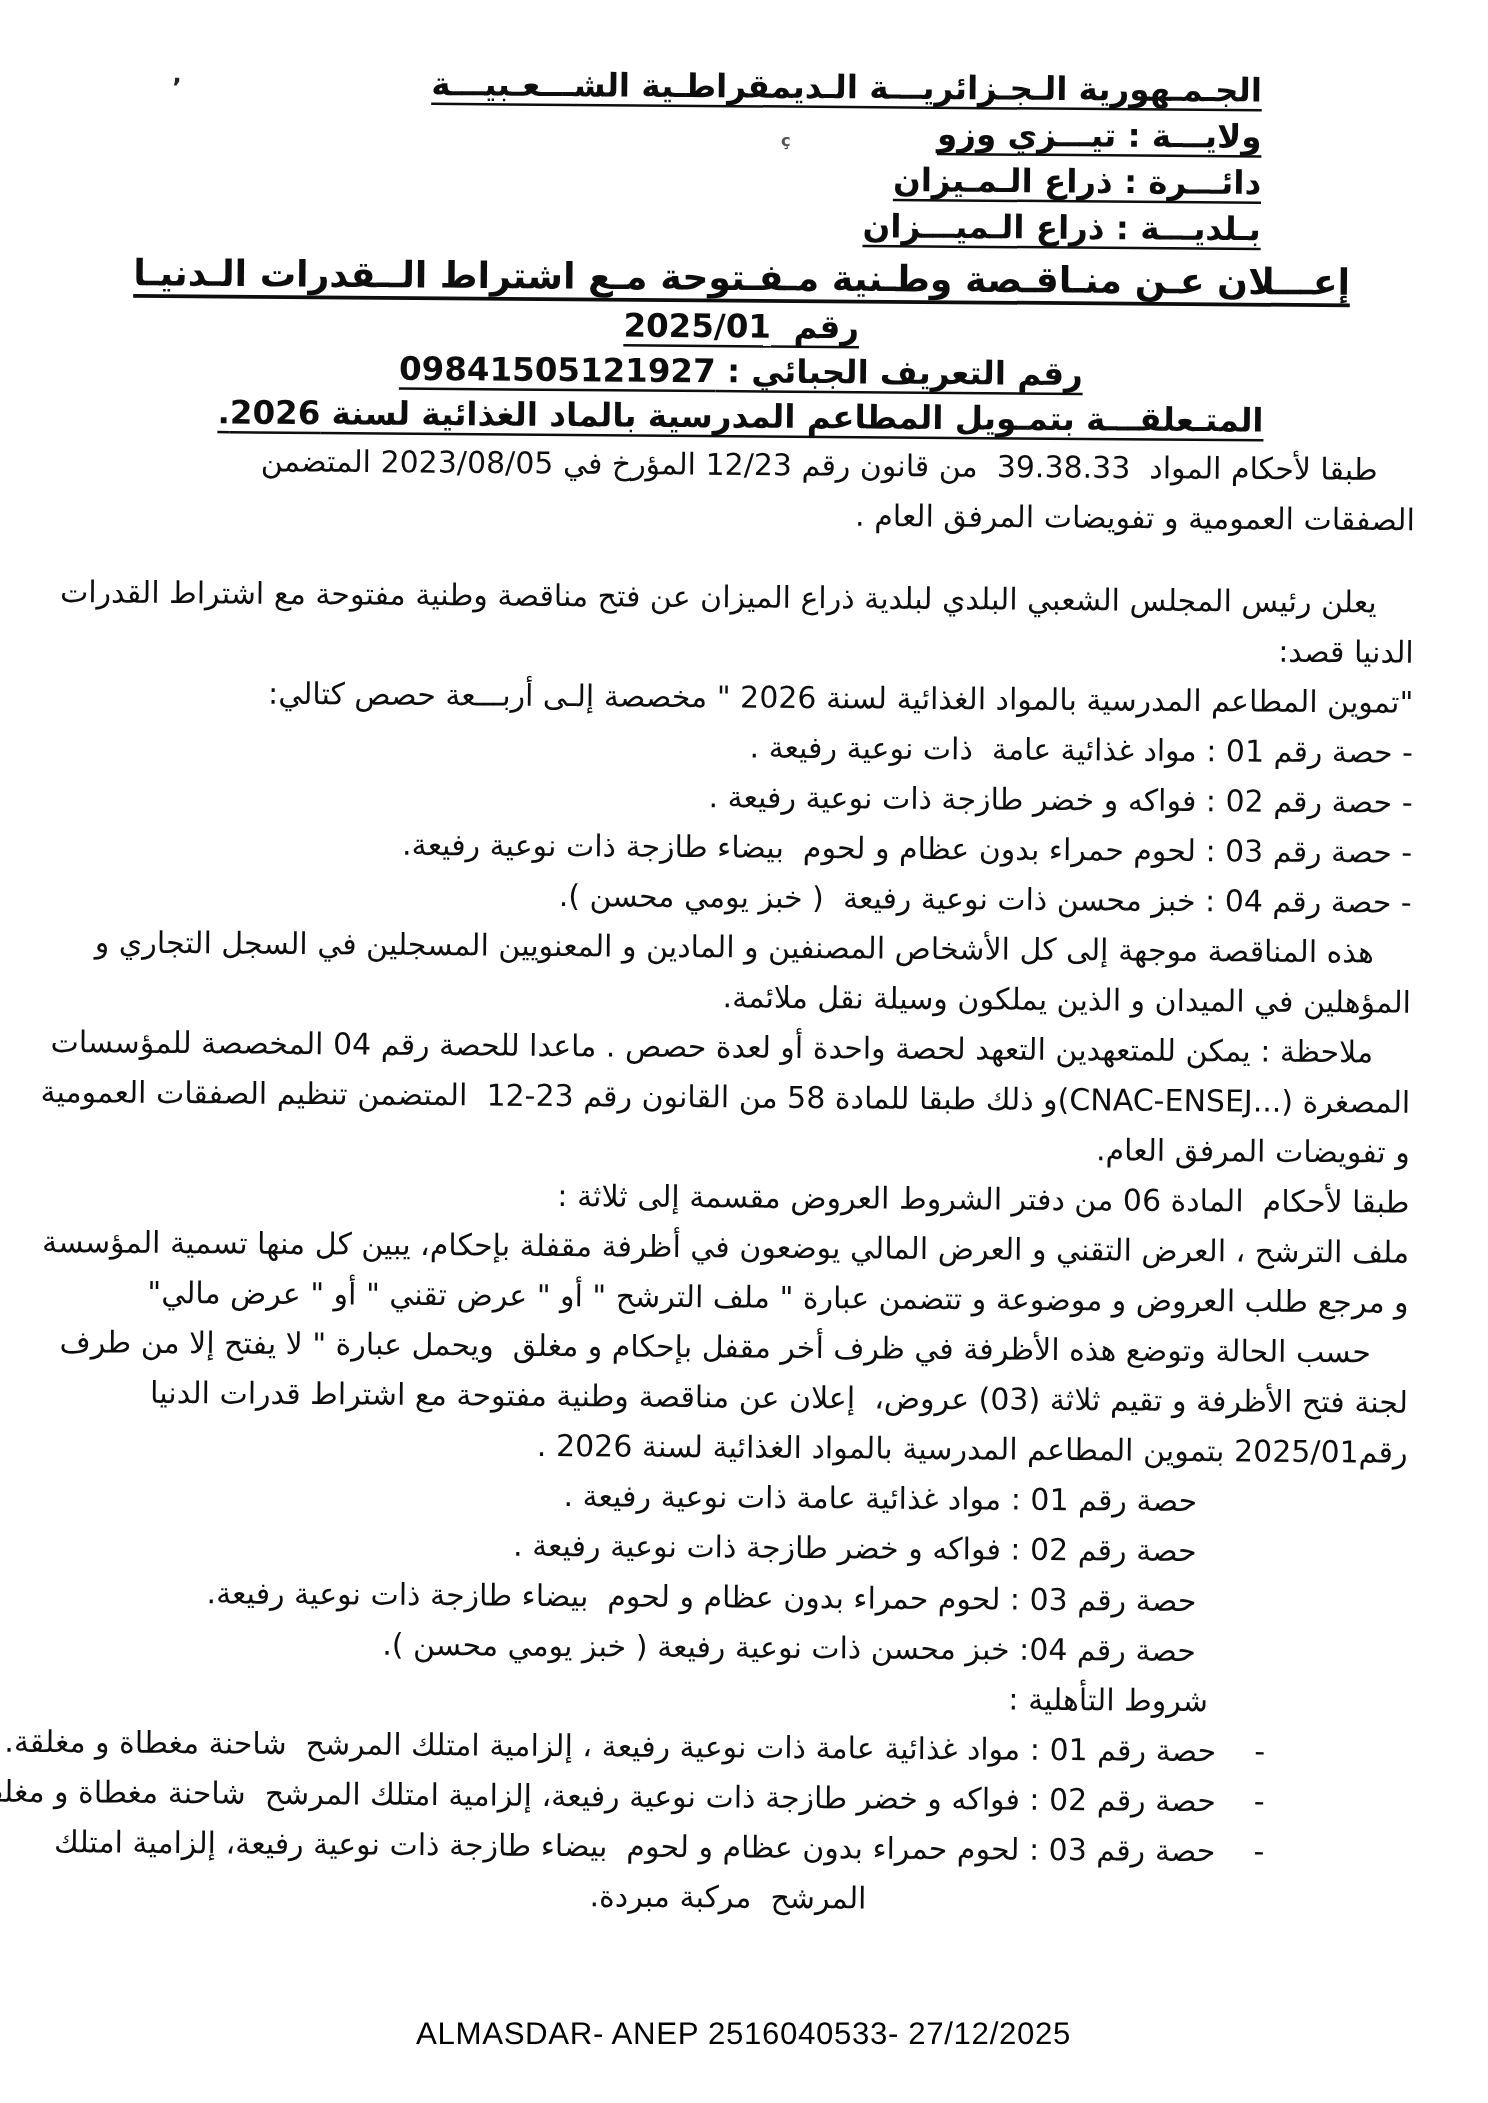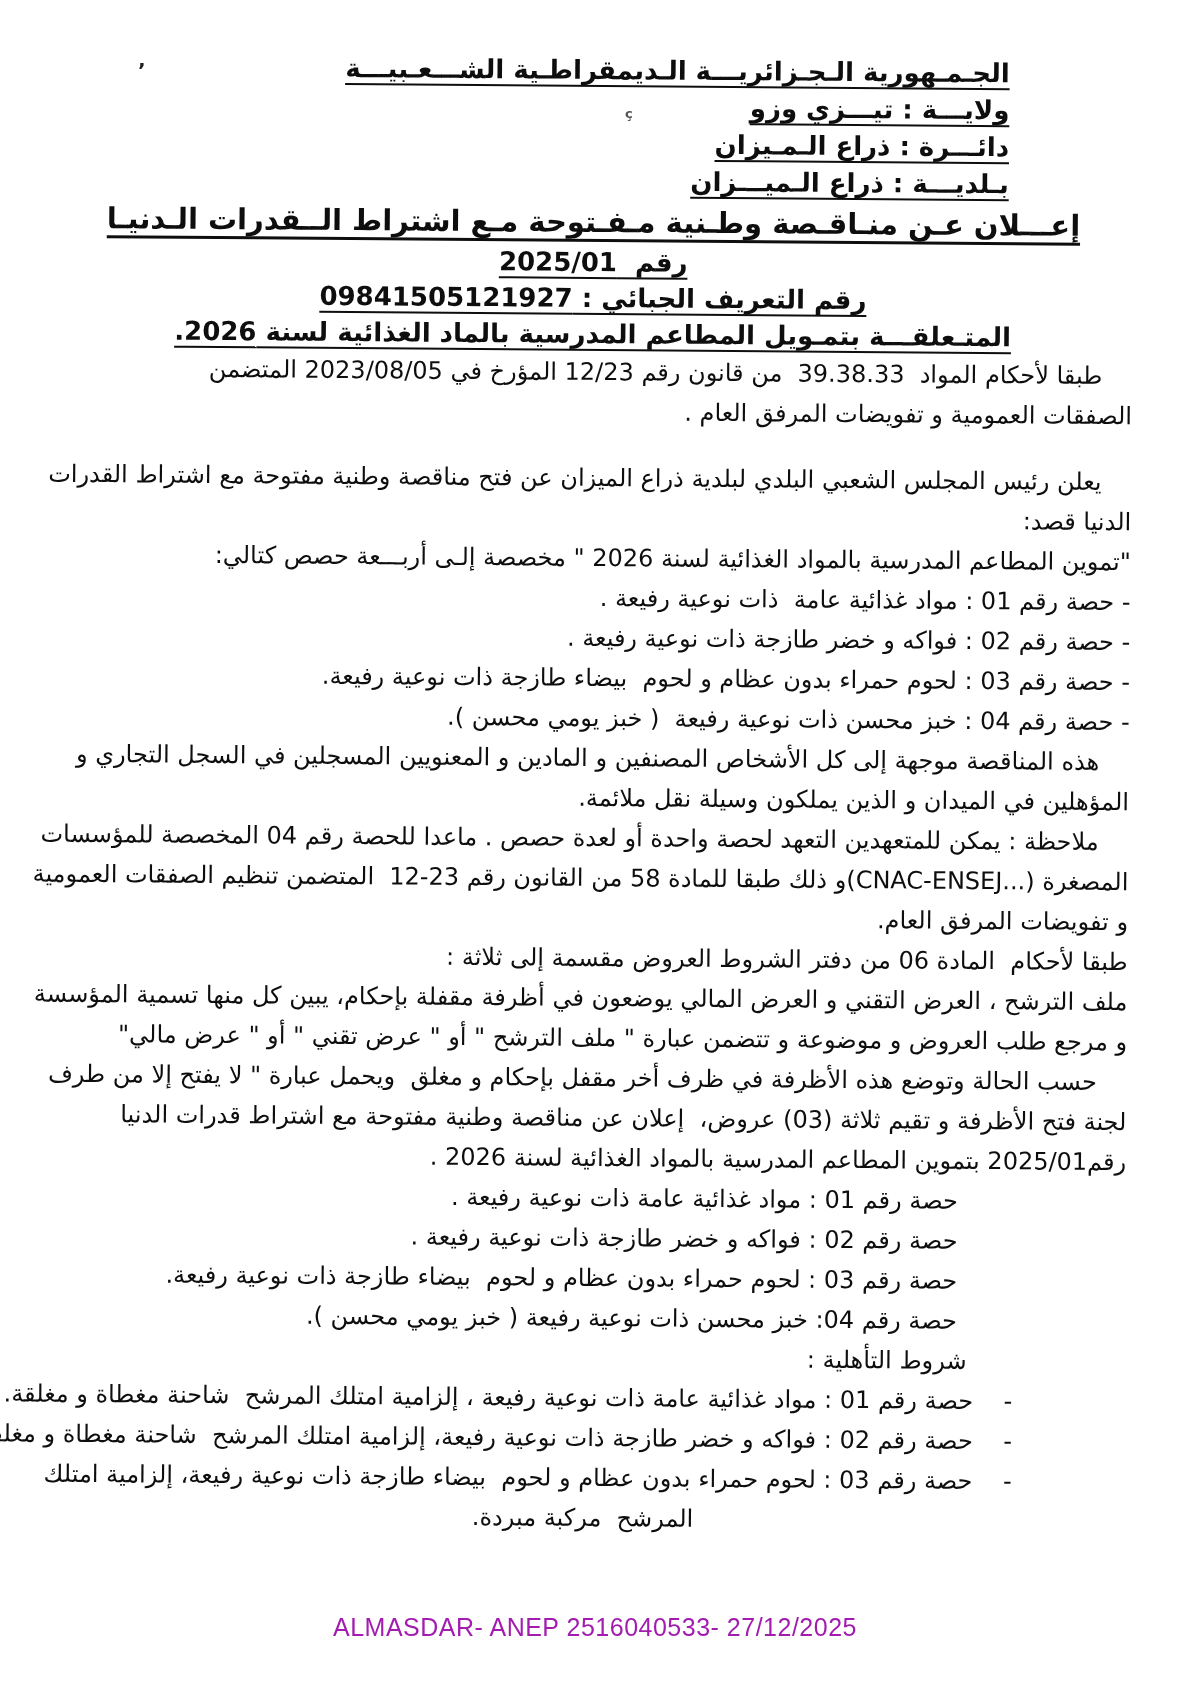--- a/index.html
+++ b/index.html
@@ -28,21 +28,21 @@
   .bl{font-size:24px;line-height:40px;text-align:right;white-space:nowrap;}
   .ind1{padding-right:30px;}
   .gap{margin-top:26px;}
   .lot{padding-right:168px;}
   .cond{padding-right:158px;}
   .dash{padding-right:112px;}
   .cont{padding-right:430px;}
   .footer{
     position:absolute;left:0;right:0;bottom:40px;text-align:center;
     font-family:"Liberation Sans","DejaVu Sans",sans-serif;font-size:25px;
-    color:#a21caf;letter-spacing:.5px;direction:ltr;
+    color:#000000;letter-spacing:.5px;direction:ltr;
   }
   .speck{position:absolute;color:#222;font-size:20px;font-weight:bold;}
   .speck1{left:138px;top:58px;}
   .speck2{left:625px;top:106px;font-size:13px;color:#555;}
 </style>
 </head>
 <body>
 
 <div class="page">
   <span class="speck speck1">’</span>

